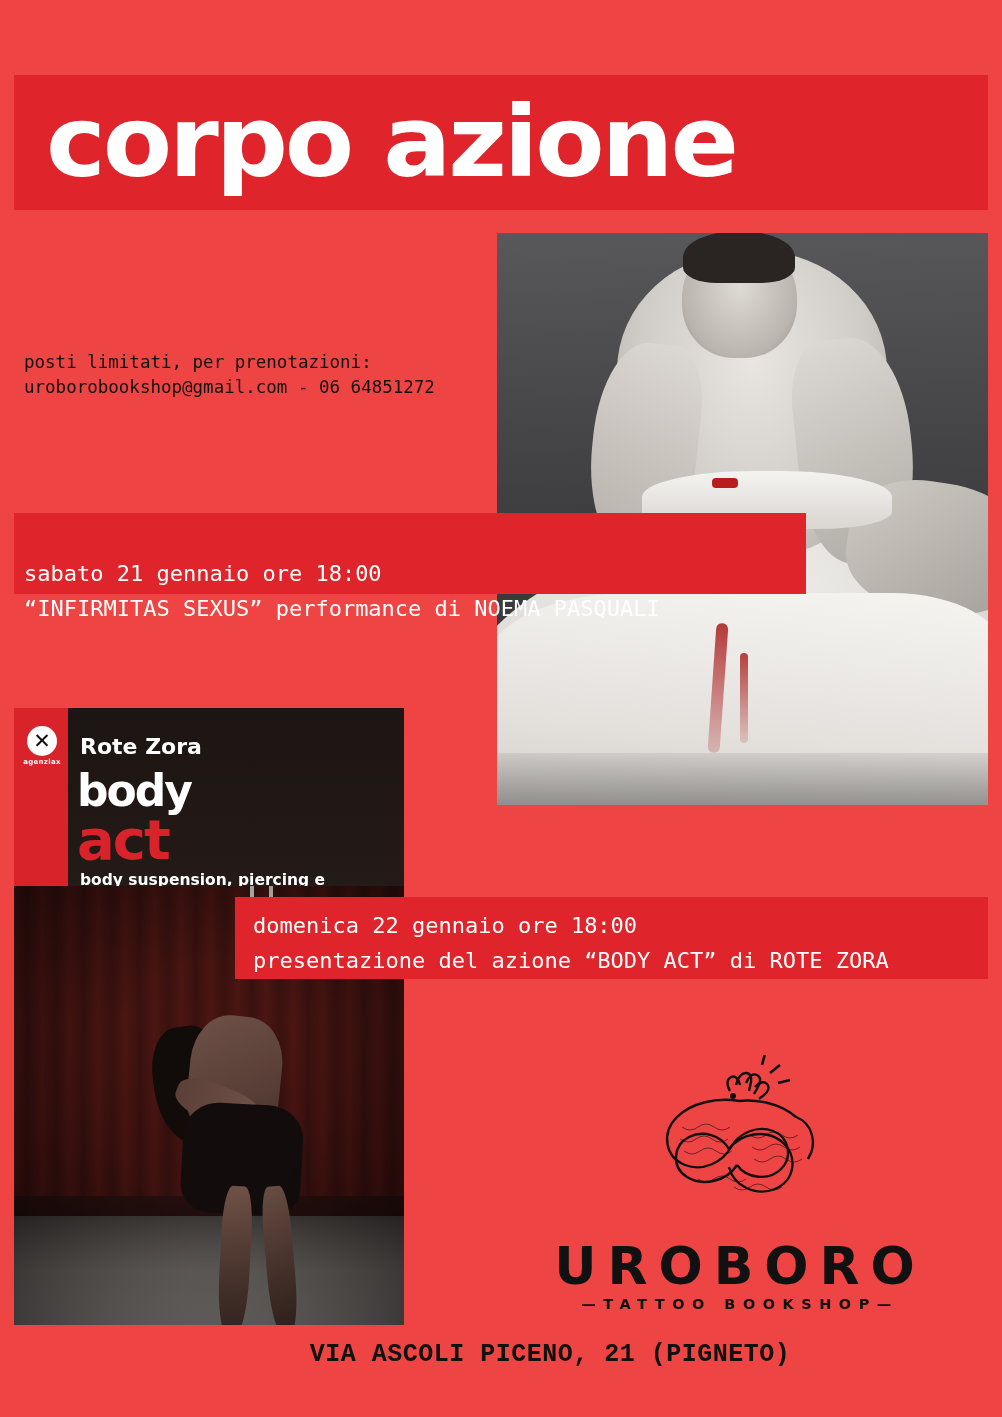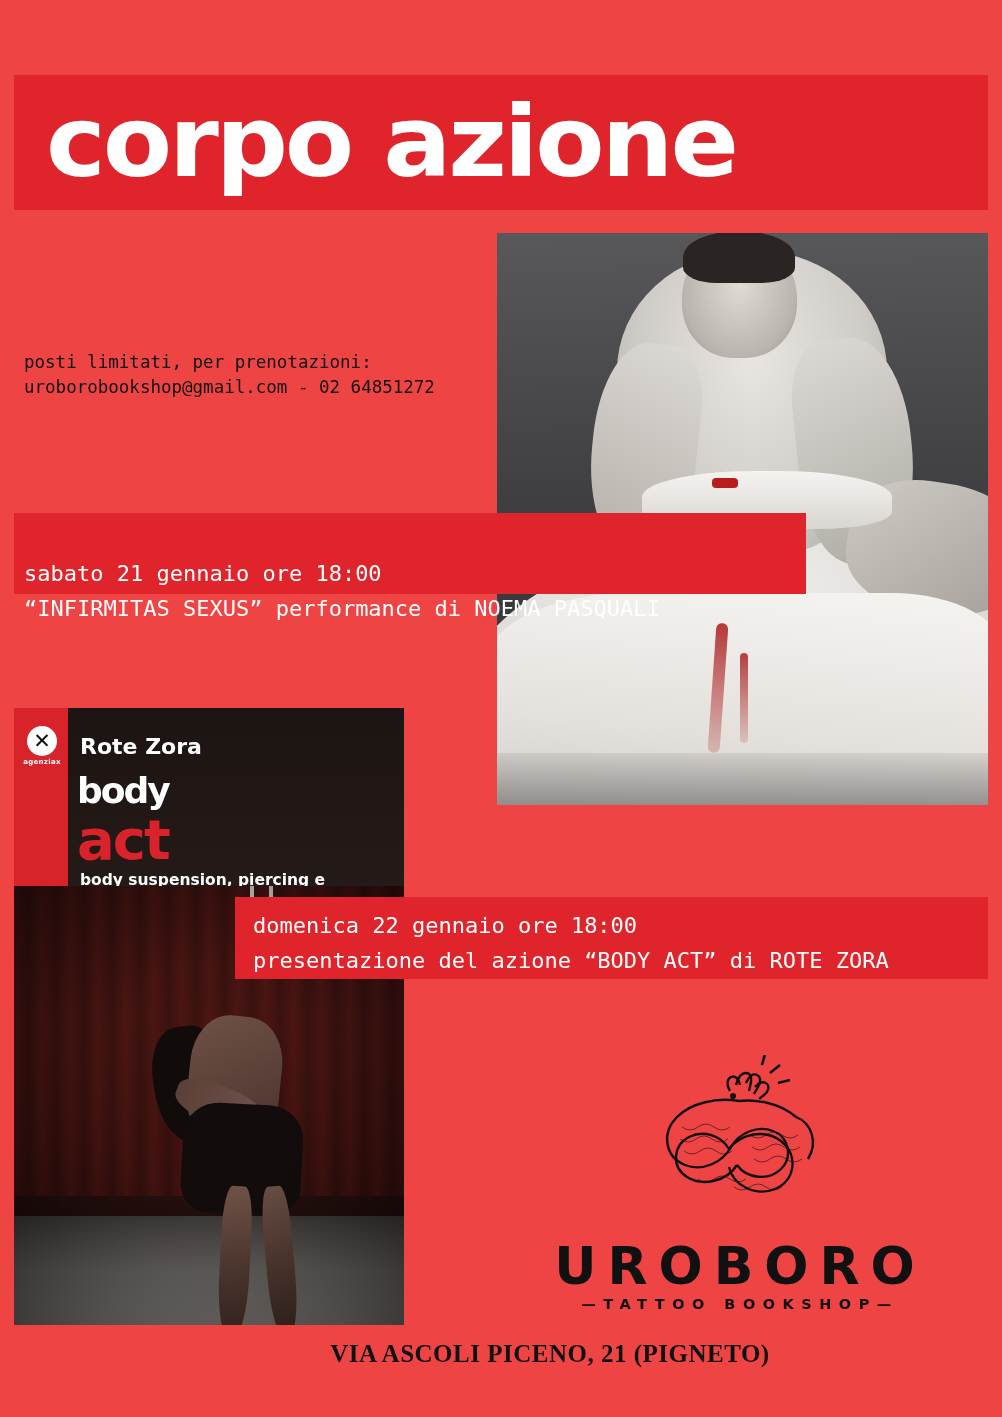--- a/index.html
+++ b/index.html
@@ -185,21 +185,21 @@
     font-family: "DejaVu Sans", sans-serif; font-weight: bold;
     letter-spacing: 0.3px;
   }
   .p2-author {
     position: absolute; left: 66px; top: 26px;
     color: #ffffff; font-size: 22px; font-weight: bold;
     font-family: "DejaVu Sans", sans-serif;
   }
   .p2-body-word {
     position: absolute; left: 63px; top: 56px;
-    color: #ffffff; font-size: 36px; font-weight: bold;
+    color: #ffffff; font-size: 44px; font-weight: bold;
     font-family: "DejaVu Sans", sans-serif;
     letter-spacing: -2px; line-height: 54px;
   }
   .p2-act-word {
     position: absolute; left: 63px; top: 105px;
     color: #d8232a; font-size: 56px; font-weight: bold;
     font-family: "DejaVu Sans", sans-serif;
     letter-spacing: -2px; line-height: 54px;
   }
   .p2-sub {
@@ -316,38 +316,38 @@
     font-size: 14.5px;
     letter-spacing: 7.5px;
     color: #111111;
     margin-top: 2px;
   }
   .address {
     position: absolute;
     left: 0px; top: 1340px;
     width: 882px;
     text-align: center;
-    font-family: Liberation Serif, serif;
+    font-family: Liberation Mono, monospace;
     font-weight: bold;
     font-size: 25px;
     letter-spacing: 0.5px;
     color: #111111;
   }
   .address-shift { padding-left: 218px; }
 </style>
 </head>
 <body>
 
 <div class="poster">
 
   <div class="title-banner"></div>
   <div class="title-text">corpo azione</div>
 
   <div class="booking" style="white-space: pre-line;">posti limitati, per prenotazioni:
-uroborobookshop@gmail.com - 02 64851272</div>
+uroborobookshop@gmail.com - 06 64851272</div>
 
   <div class="photo1">
     <div class="p1-bgtop"></div>
     <div class="p1-wall"></div>
     <div class="p1-dress"></div>
     <div class="p1-body"></div>
     <div class="p1-arm-l"></div>
     <div class="p1-arm-r"></div>
     <div class="p1-head"></div>
     <div class="p1-hair"></div>

